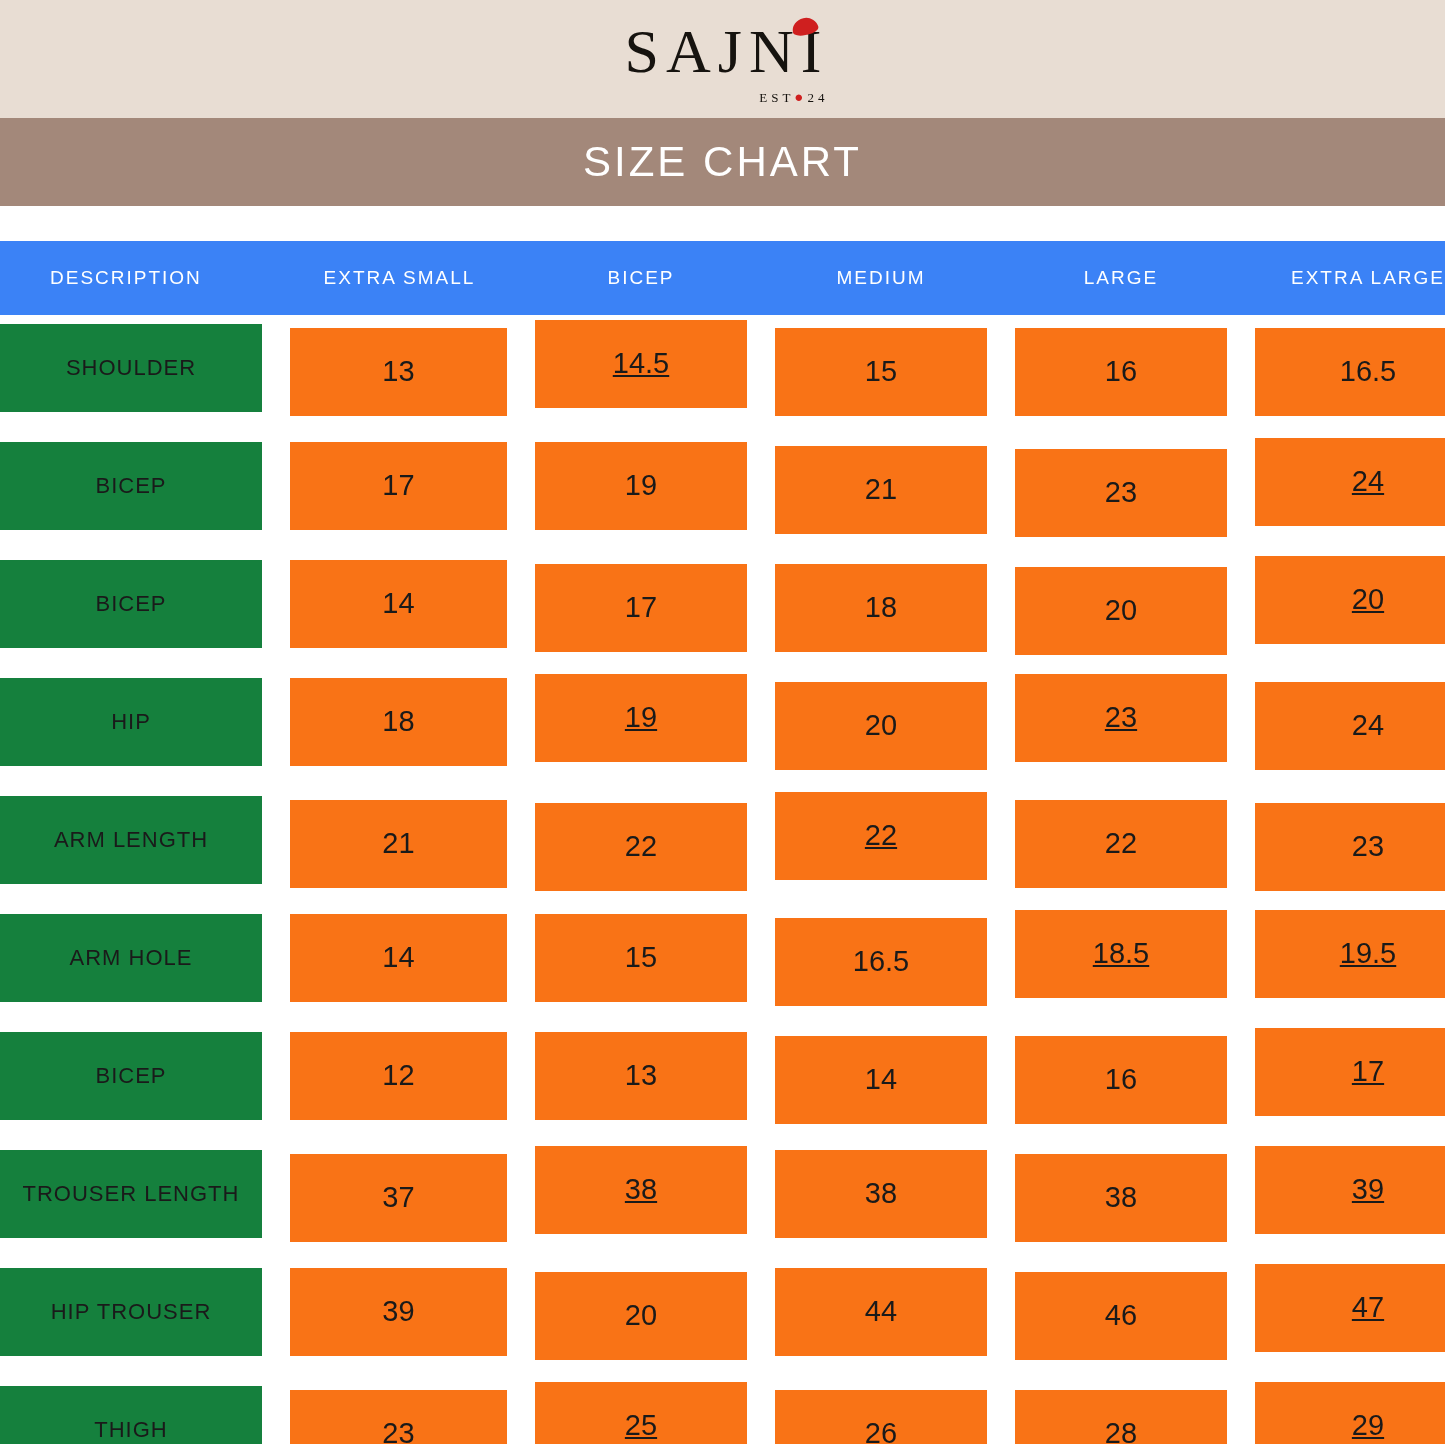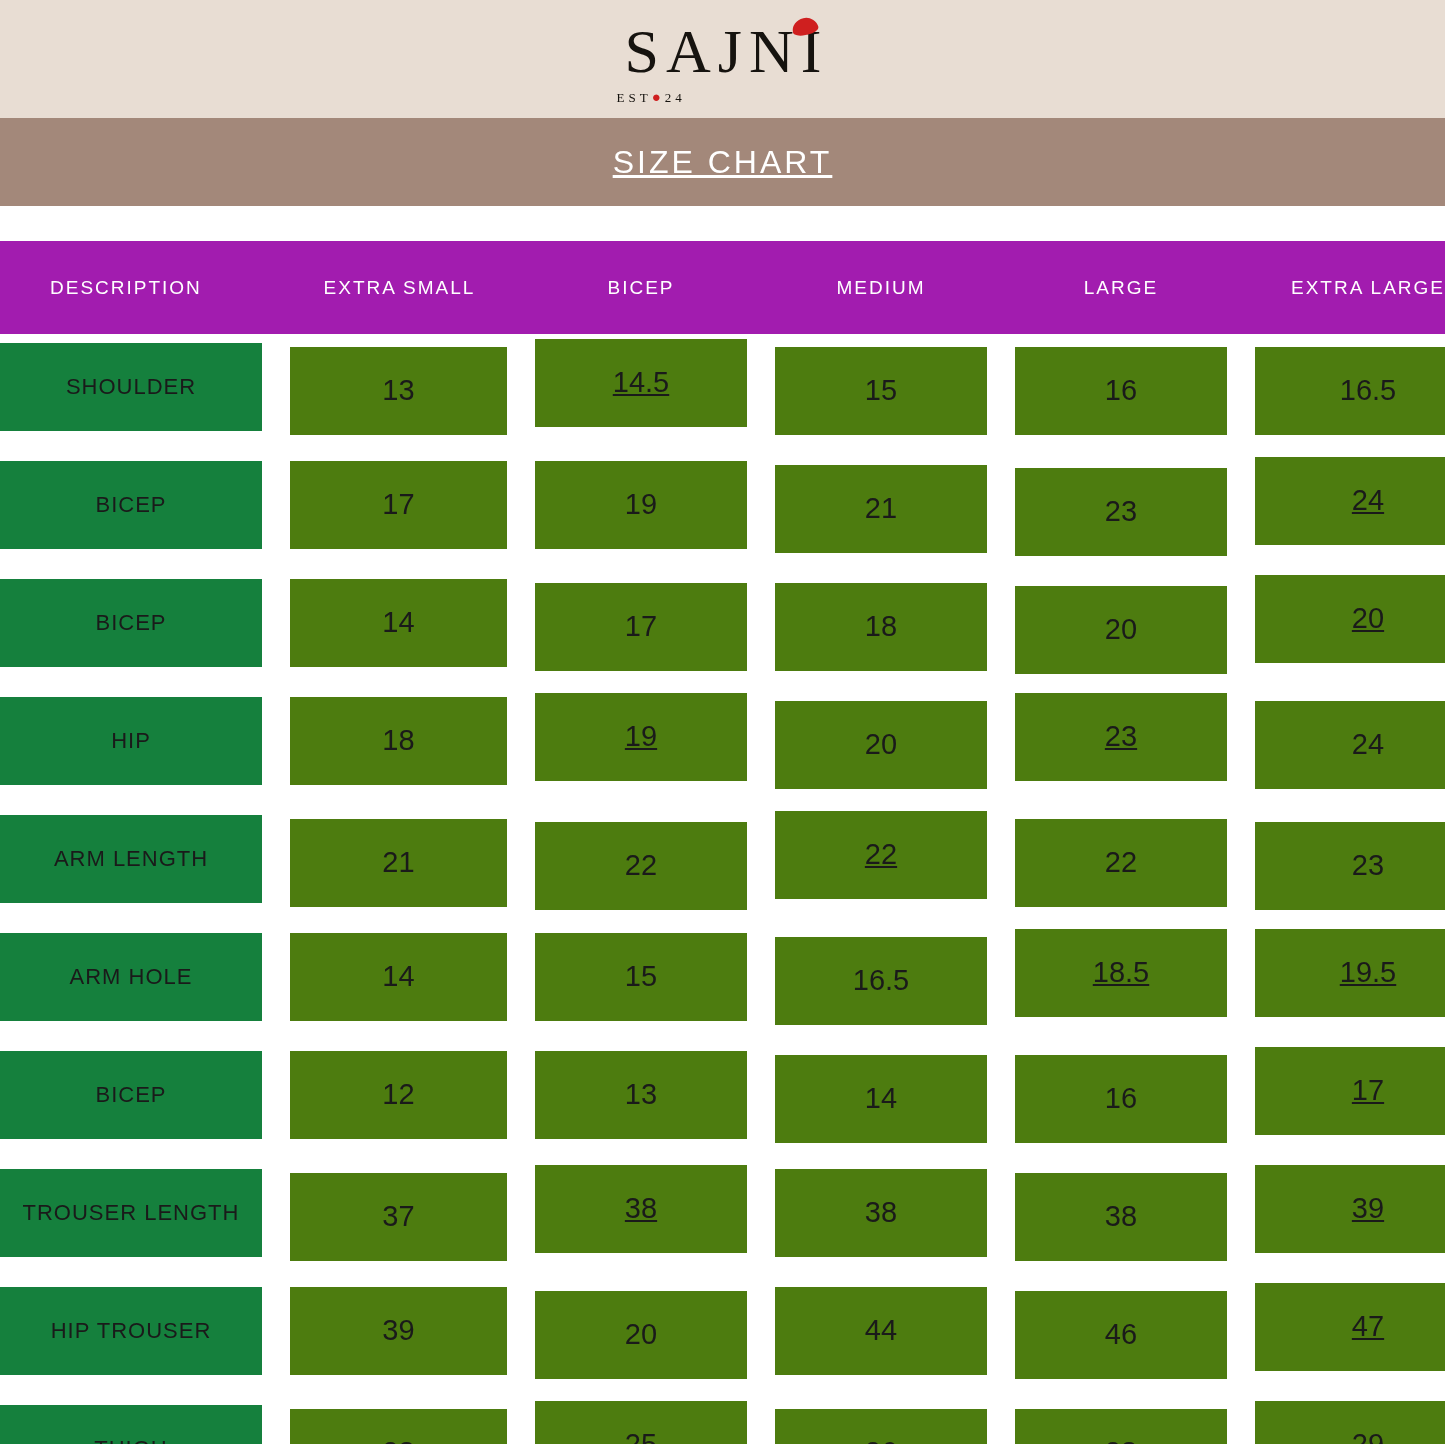--- a/index.html
+++ b/index.html
@@ -23,21 +23,21 @@
   
   .brand-bar {
     height: 118px;
     background: #e8ddd3;
     display: flex;
     align-items: center;
     justify-content: center;
   }
   .brand-logo {
     position: relative;
-    text-align: left;
+    text-align: right;
     line-height: 1;
     padding-top: 6px;
   }
   .brand-name {
     font-family: "Liberation Serif", serif;
     font-size: 62px;
     letter-spacing: 7px;
     color: #16130f;
     font-weight: 400;
     display: block;
@@ -69,64 +69,63 @@
   
   .title-band {
     height: 88px;
     background: #a3887a;
     display: flex;
     align-items: center;
     justify-content: center;
   }
   .title-text {
     color: #ffffff;
-    font-size: 32px;
+    font-size: 42px;
     letter-spacing: 3px;
     font-weight: 400;
     font-family: "Liberation Sans", sans-serif;
-    text-decoration: underline;
   }
 
   .spacer-white {
     height: 35px;
     background: #ffffff;
   }
 
   
   .chart {
     width: 1445px;
     border-collapse: separate;
     border-spacing: 0;
     table-layout: fixed;
   }
   .chart th, .chart td {
     padding: 0;
   }
   .head-row th {
-    height: 93px;
-    background: #a21caf;
+    height: 74px;
+    background: #3b82f6;
     color: #ffffff;
     font-weight: 400;
     font-size: 19px;
     letter-spacing: 2px;
     text-align: center;
     vertical-align: middle;
   }
   .head-row th.desc {
     text-align: left;
     padding-left: 50px;
     letter-spacing: 2px;
   }
 
   .body-row td {
     height: 105px;
     vertical-align: middle;
   }
   .cell-inner {
-    background: #4d7c0f;
+    background: #f97316;
     height: 88px;
     display: flex;
     align-items: center;
     justify-content: center;
     font-size: 29px;
     color: #1a1a1a;
     font-family: "Liberation Sans", sans-serif;
     text-align: right;
   }
   .label-inner {

